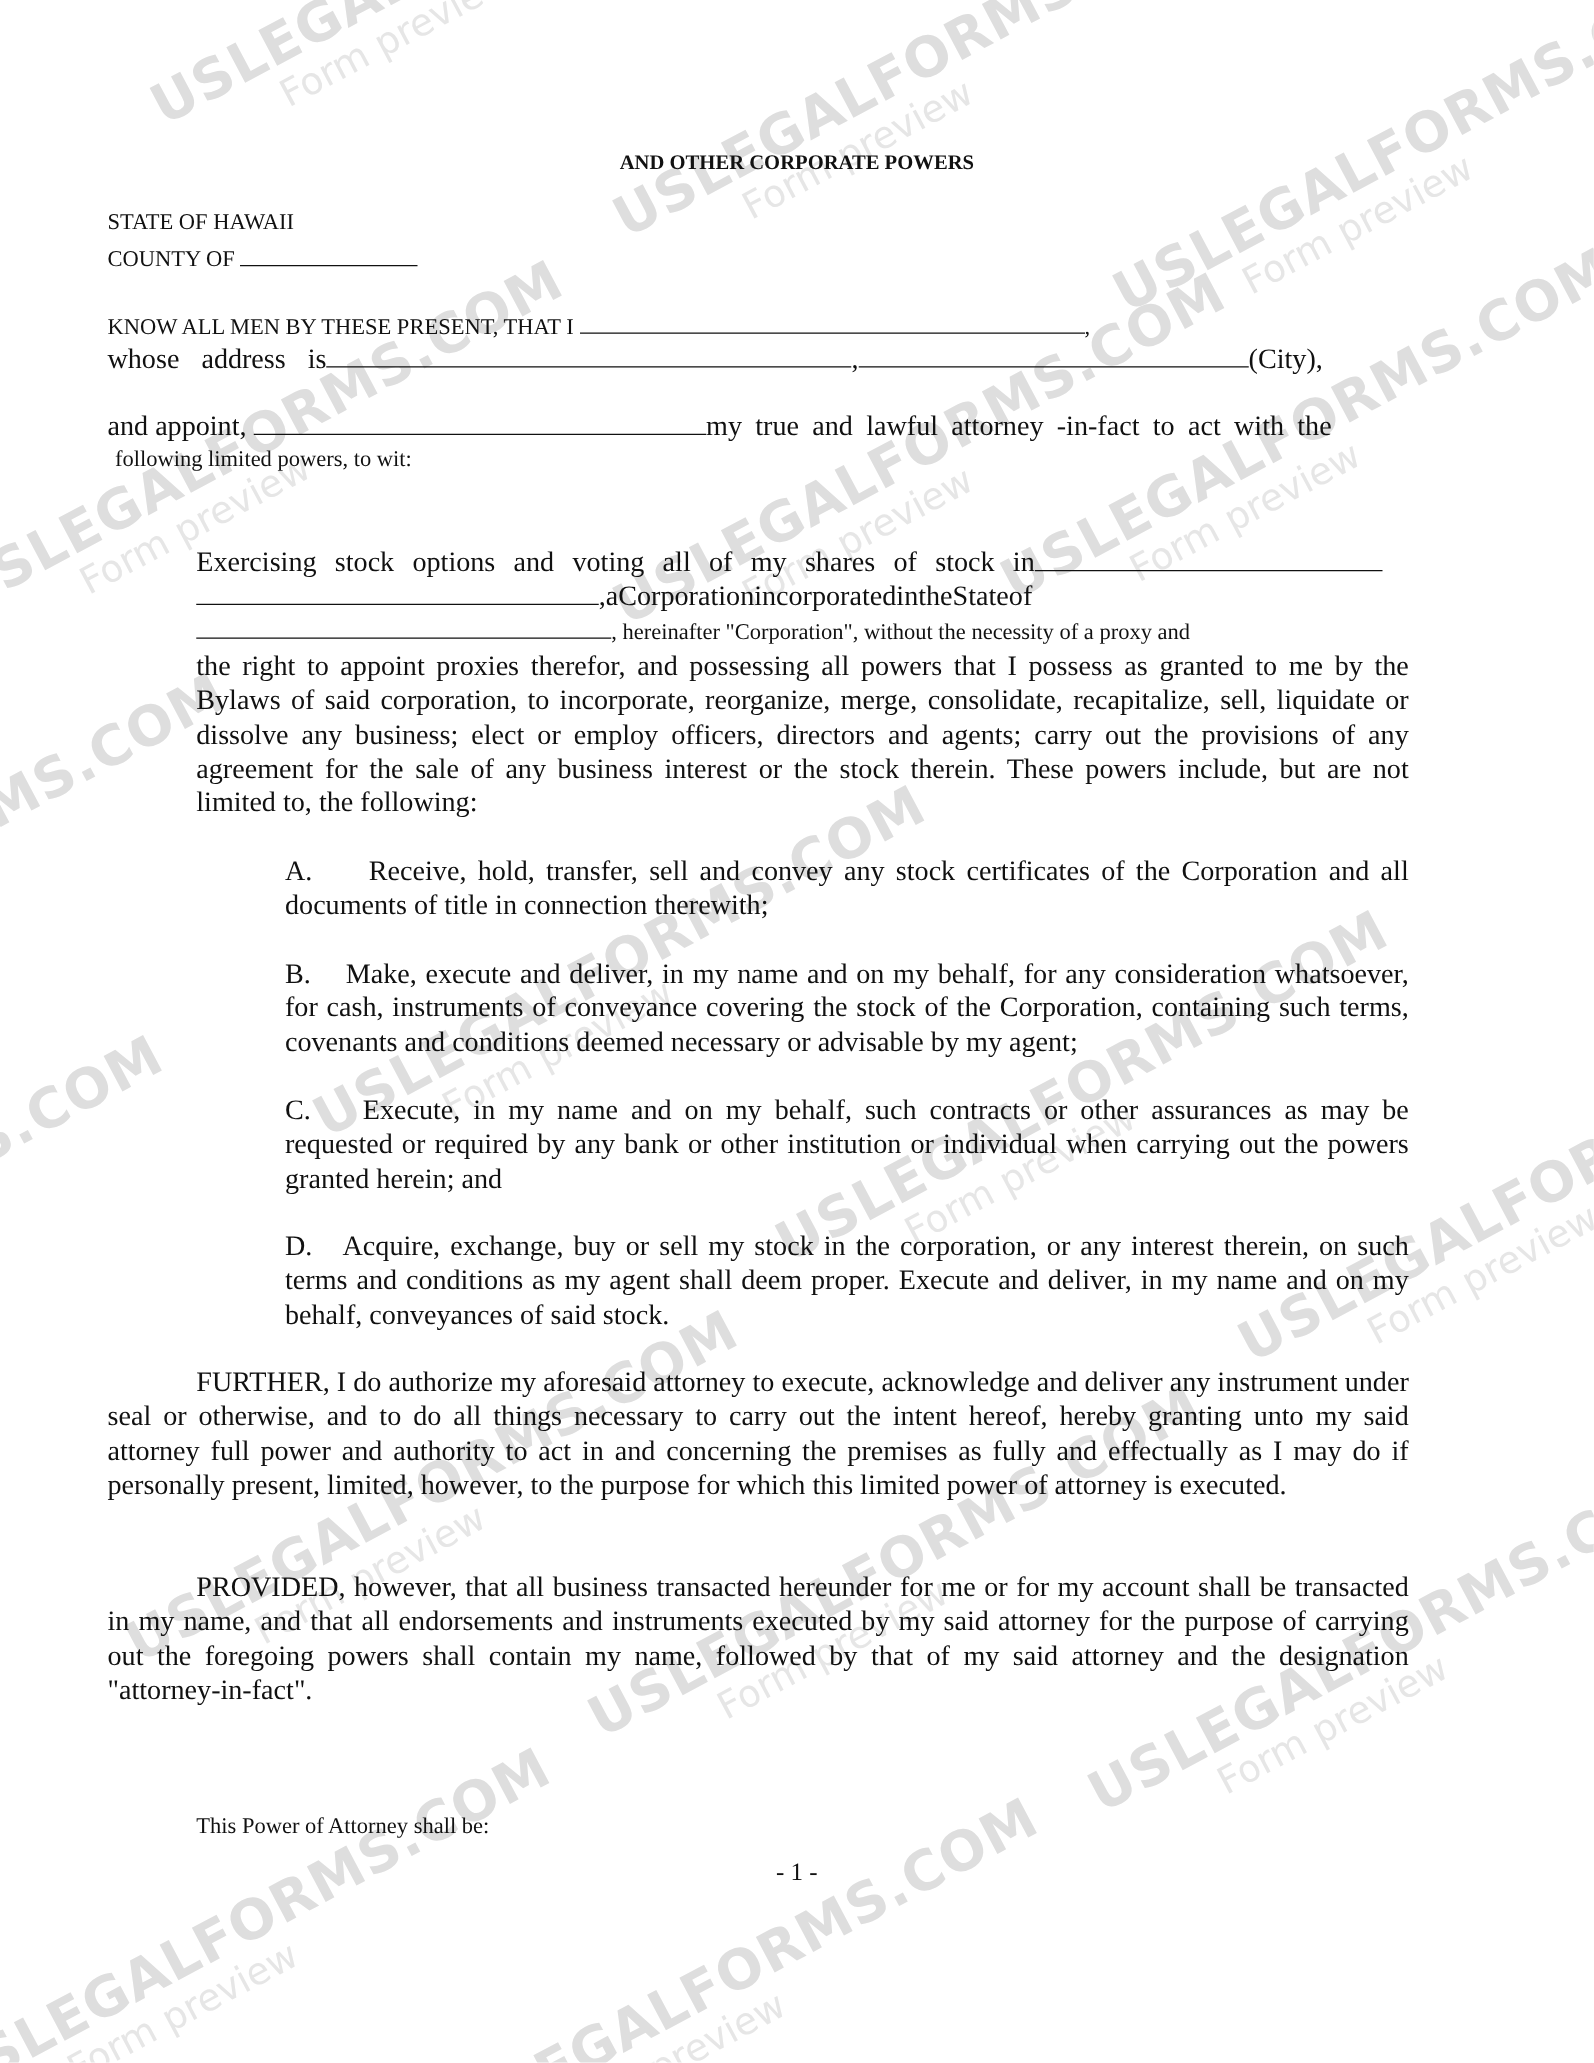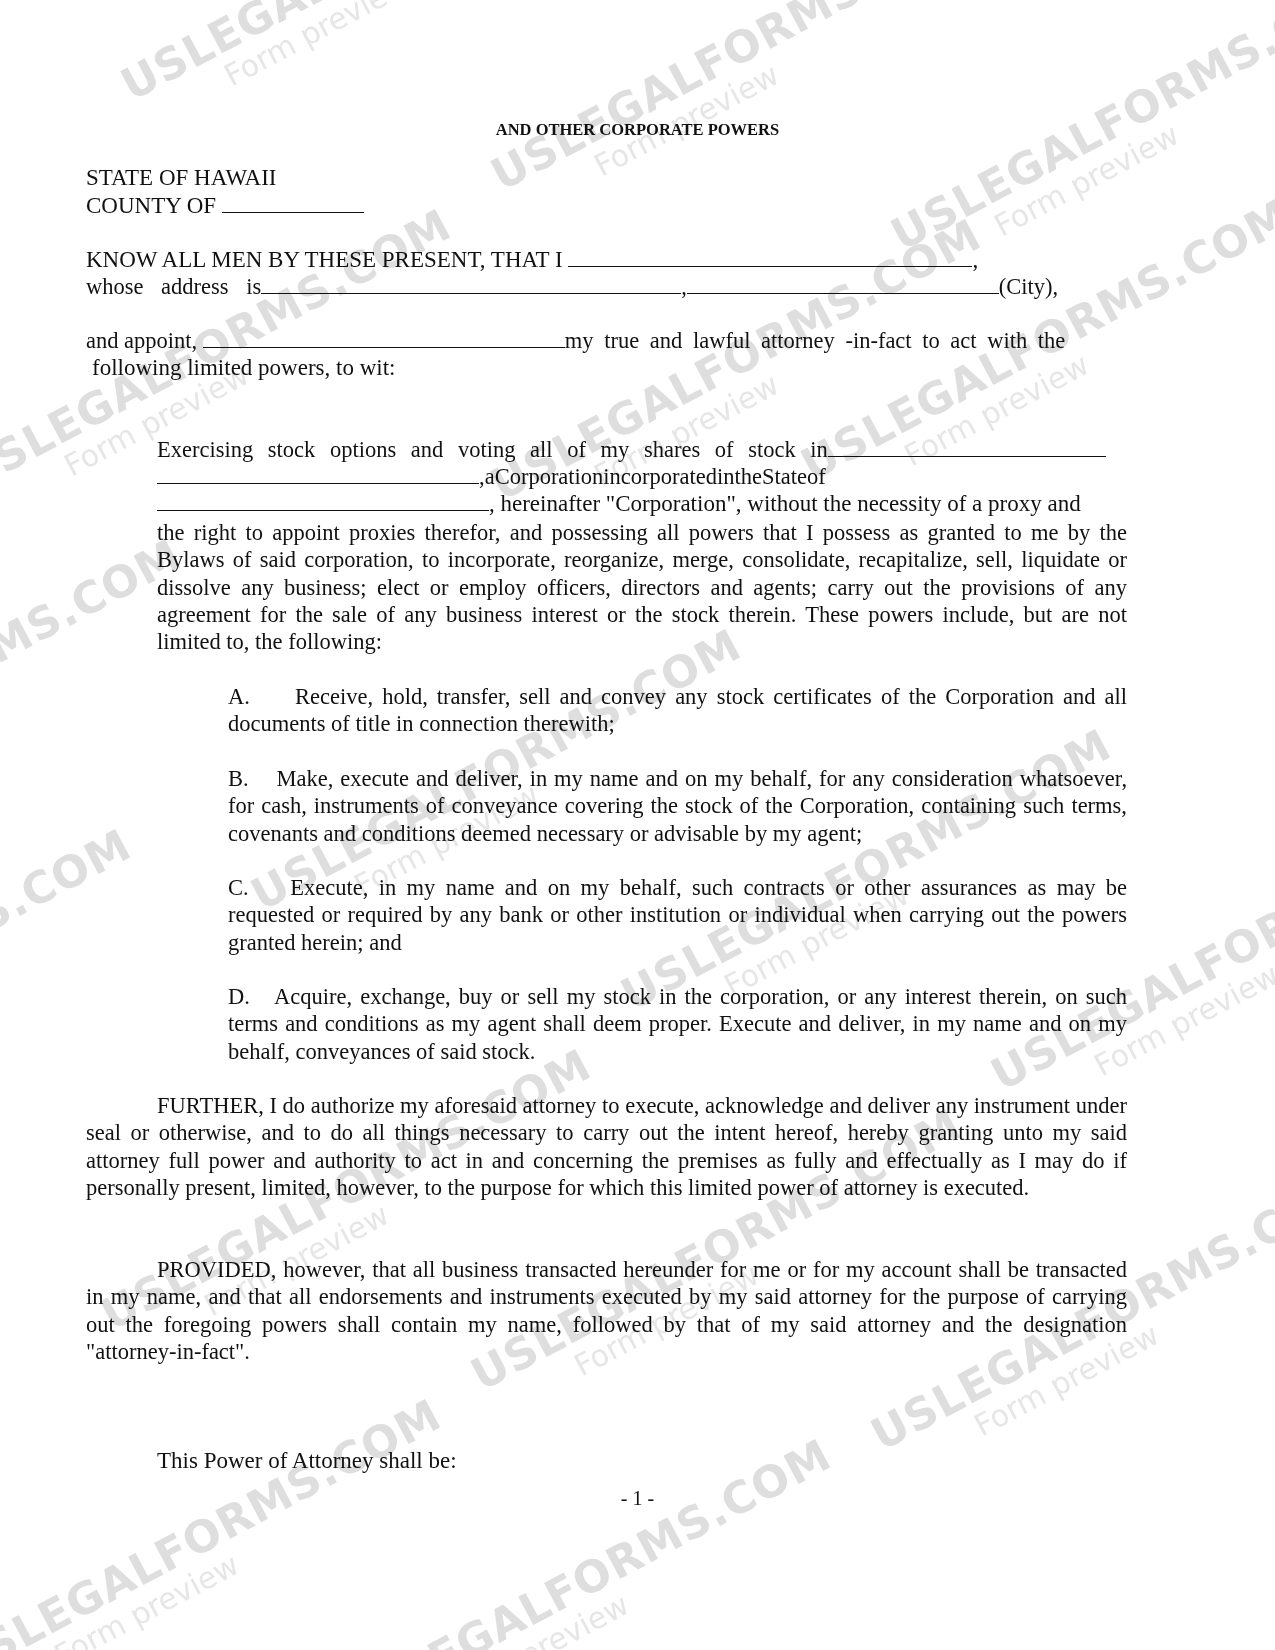--- a/index.html
+++ b/index.html
@@ -12,21 +12,21 @@
         white-space: nowrap; line-height: 1; }
   .wm .brand { display: block; font-family: "DejaVu Sans", sans-serif; font-weight: bold;
                font-size: 44px; color: #dedede; letter-spacing: 1px; }
   .wm .sub { display: block; font-family: "DejaVu Sans", sans-serif; font-size: 30px;
              color: #e6e6e6; margin-left: 95px; margin-top: 2px; }
   .content { position: absolute; left: 0; top: 0; width: 1275px; height: 1650px; z-index: 1; }
   .title { position: absolute; left: 0; width: 1275px; text-align: center;
            font-weight: bold; font-family: "Liberation Serif", serif; }
   .title.main { top: 91px; font-size: 22px; }
   .title.sub { top: 120px; font-size: 16.5px; }
-  .line { position: absolute; font-size: 23px; line-height: 27px; white-space: nowrap; text-align: center; }
+  .line { position: absolute; font-size: 18px; line-height: 27px; white-space: nowrap; text-align: center; }
   .just { position: absolute; font-size: 22.5px; line-height: 27.3px; text-align: justify;
           text-align-last: justify; white-space: nowrap; display: flex; justify-content: flex-start; }
   .para { position: absolute; font-size: 22.5px; line-height: 27.3px; text-align: justify; }
   .blank { display: inline-block; border-bottom: 1.3px solid #111; height: 20px; vertical-align: baseline; }
   .cond { font-family: "Liberation Serif", serif; }
   .pagenum { position: absolute; top: 1487px; left: 0; width: 1275px; text-align: center; font-size: 20px; }
 </style>
 </head>
 <body>
 

